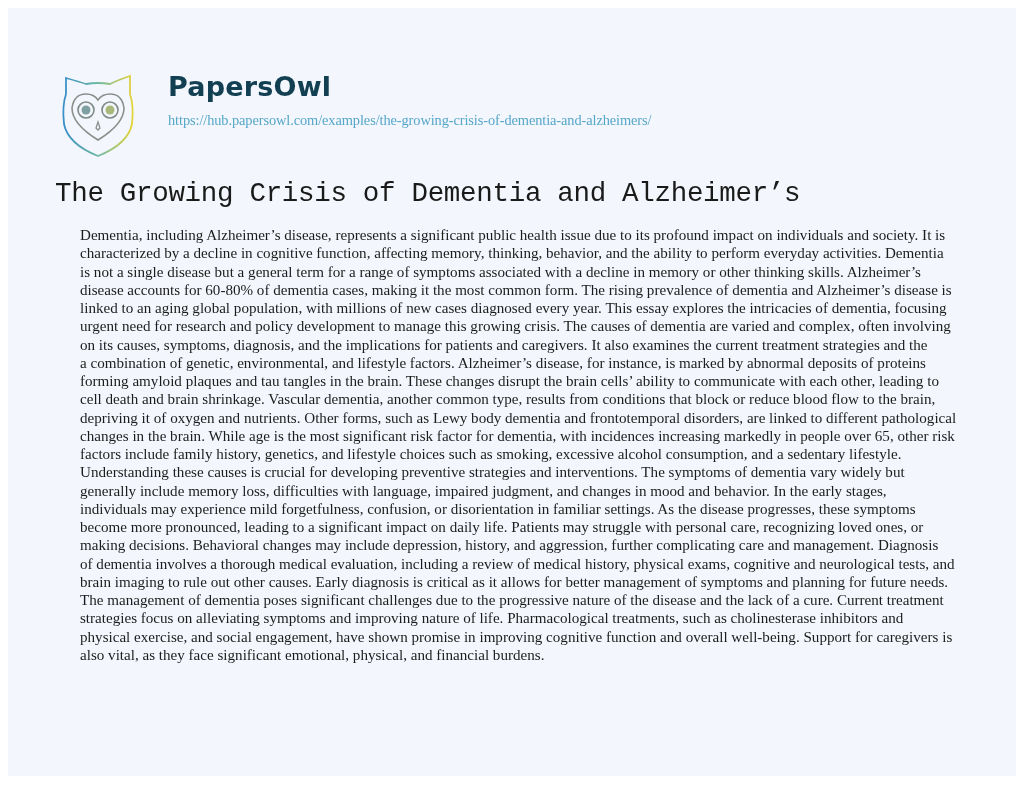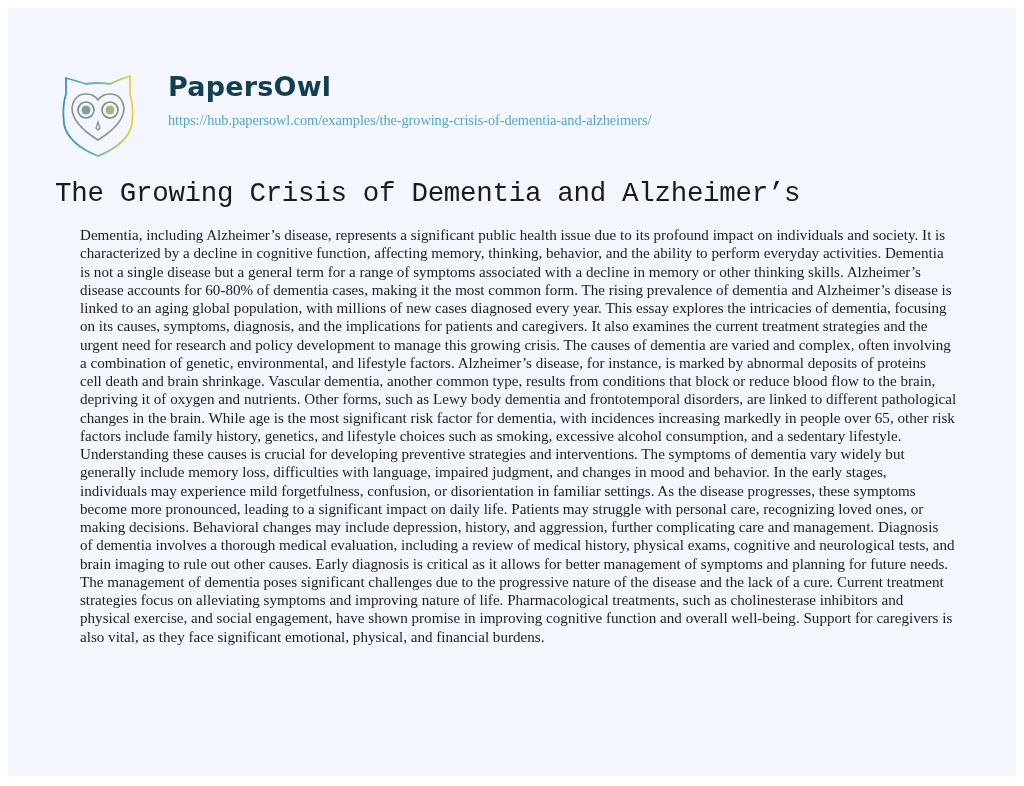--- a/index.html
+++ b/index.html
@@ -113,23 +113,24 @@
   </div>
 
   <h1 class="title">The Growing Crisis of Dementia and Alzheimer’s</h1>
 
   <div class="body-text">
     <span class="line">Dementia, including Alzheimer’s disease, represents a significant public health issue due to its profound impact on individuals and society. It is</span>
     <span class="line">characterized by a decline in cognitive function, affecting memory, thinking, behavior, and the ability to perform everyday activities. Dementia</span>
     <span class="line">is not a single disease but a general term for a range of symptoms associated with a decline in memory or other thinking skills. Alzheimer’s</span>
     <span class="line">disease accounts for 60-80% of dementia cases, making it the most common form. The rising prevalence of dementia and Alzheimer’s disease is</span>
     <span class="line">linked to an aging global population, with millions of new cases diagnosed every year. This essay explores the intricacies of dementia, focusing</span>
+    <span class="line">urgent need for research and policy development to manage this growing crisis. The causes of dementia are varied and complex, often involving</span>
     <span class="line">on its causes, symptoms, diagnosis, and the implications for patients and caregivers. It also examines the current treatment strategies and the</span>
-    <span class="line">urgent need for research and policy development to manage this growing crisis. The causes of dementia are varied and complex, often involving</span>
     <span class="line">a combination of genetic, environmental, and lifestyle factors. Alzheimer’s disease, for instance, is marked by abnormal deposits of proteins</span>
+    <span class="line">forming amyloid plaques and tau tangles in the brain. These changes disrupt the brain cells’ ability to communicate with each other, leading to</span>
     <span class="line">cell death and brain shrinkage. Vascular dementia, another common type, results from conditions that block or reduce blood flow to the brain,</span>
     <span class="line">depriving it of oxygen and nutrients. Other forms, such as Lewy body dementia and frontotemporal disorders, are linked to different pathological</span>
     <span class="line">changes in the brain. While age is the most significant risk factor for dementia, with incidences increasing markedly in people over 65, other risk</span>
     <span class="line">factors include family history, genetics, and lifestyle choices such as smoking, excessive alcohol consumption, and a sedentary lifestyle.</span>
     <span class="line">Understanding these causes is crucial for developing preventive strategies and interventions. The symptoms of dementia vary widely but</span>
     <span class="line">generally include memory loss, difficulties with language, impaired judgment, and changes in mood and behavior. In the early stages,</span>
     <span class="line">individuals may experience mild forgetfulness, confusion, or disorientation in familiar settings. As the disease progresses, these symptoms</span>
     <span class="line">become more pronounced, leading to a significant impact on daily life. Patients may struggle with personal care, recognizing loved ones, or</span>
     <span class="line">making decisions. Behavioral changes may include depression, history, and aggression, further complicating care and management. Diagnosis</span>
     <span class="line">of dementia involves a thorough medical evaluation, including a review of medical history, physical exams, cognitive and neurological tests, and</span>

